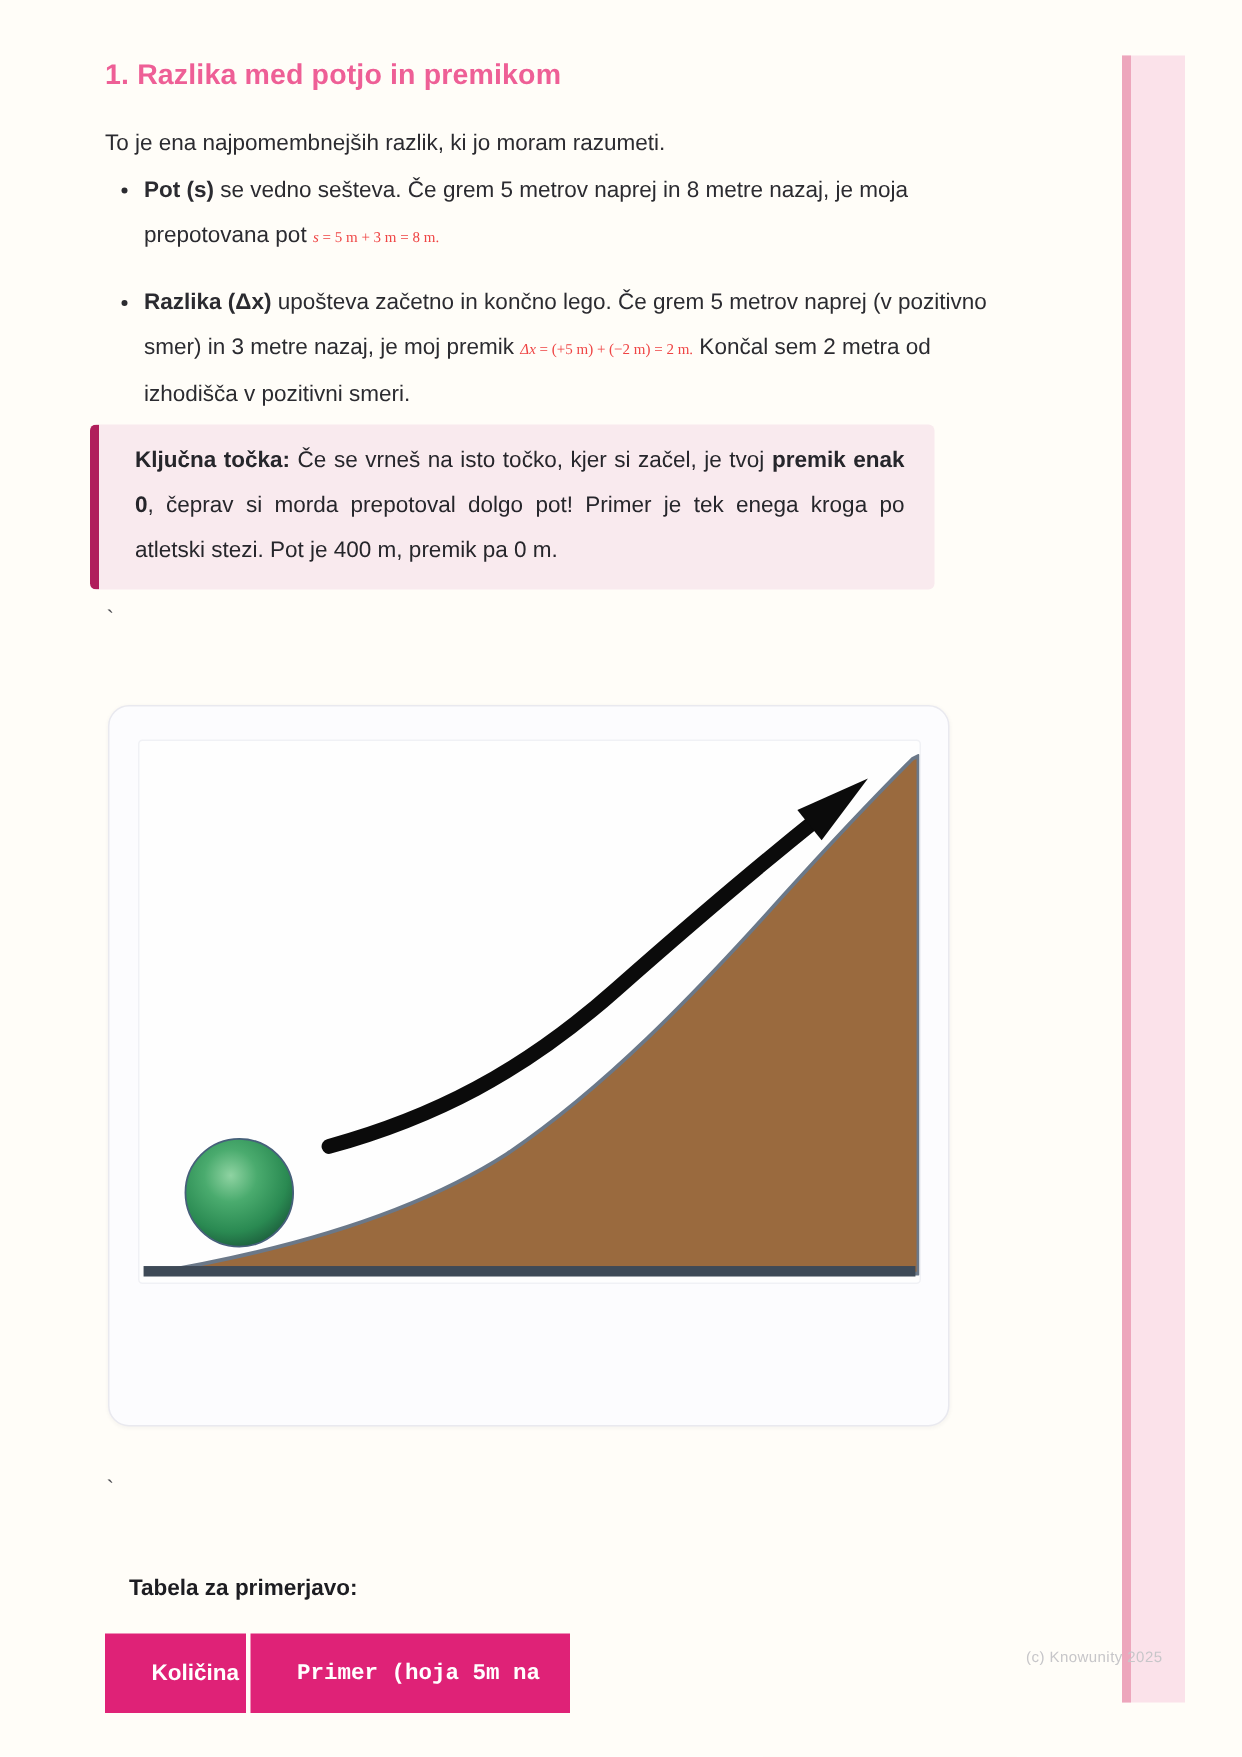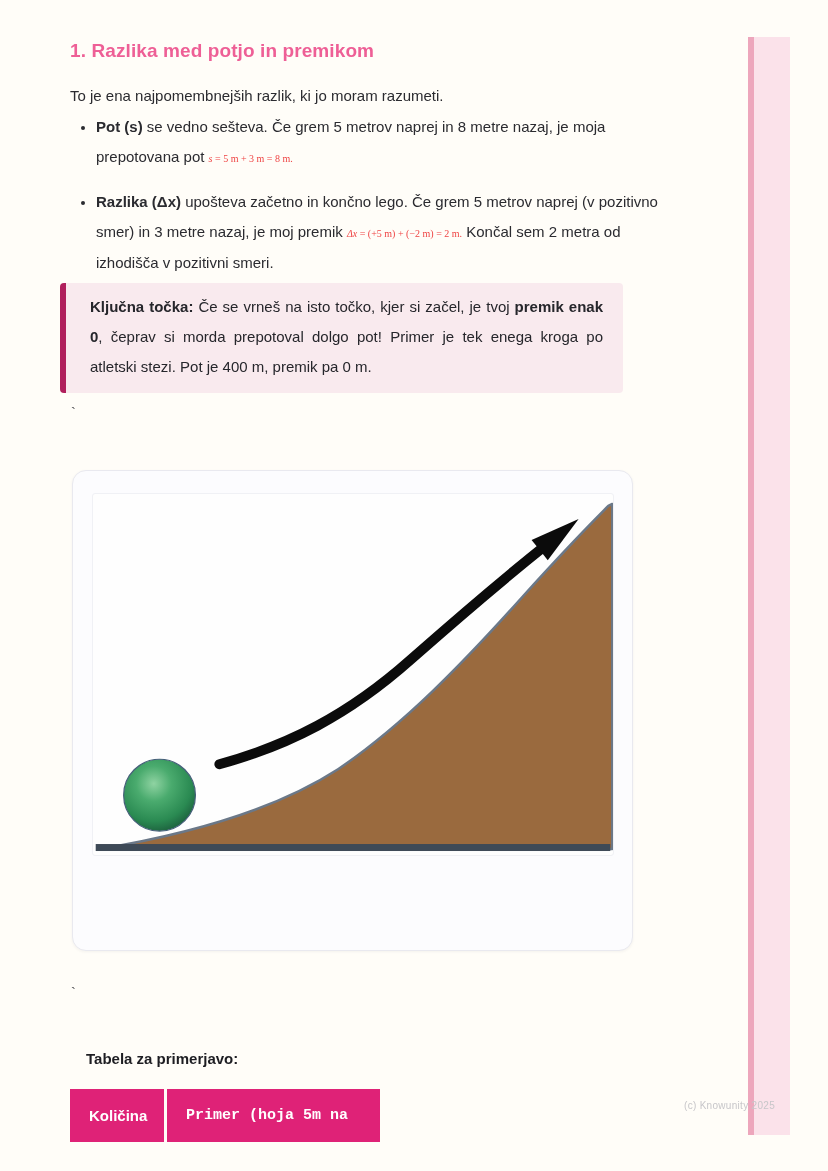--- a/index.html
+++ b/index.html
@@ -78,21 +78,21 @@
     position:absolute;left:70px;top:1034px;margin:16px;
     font-size:15px;font-weight:bold;color:#1d1d22;
   }
   .table-header{
     position:absolute;left:70px;top:1089px;width:563px;height:53px;
     display:flex;gap:3px;z-index:2;
   }
   .th{
     background:var(--table-header-bg,#df2277);
     color:#ffffff;font-size:15px;font-weight:bold;
-    line-height:53px;padding-left:19px;box-sizing:border-box;
+    line-height:53px;padding-left:31px;box-sizing:border-box;
     white-space:nowrap;overflow:hidden;
   }
   .th.c0{width:94px;}
   .th.c1{width:89px;}
   .th.c2{width:161px;}
   .th.c3{width:213px;font-family:Liberation Mono, monospace;}
   .watermark{
     position:absolute;left:684px;top:1100px;z-index:5;
     font-size:10px;color:var(--watermark-gray,#c7c6c9);letter-spacing:.3px;
   }

